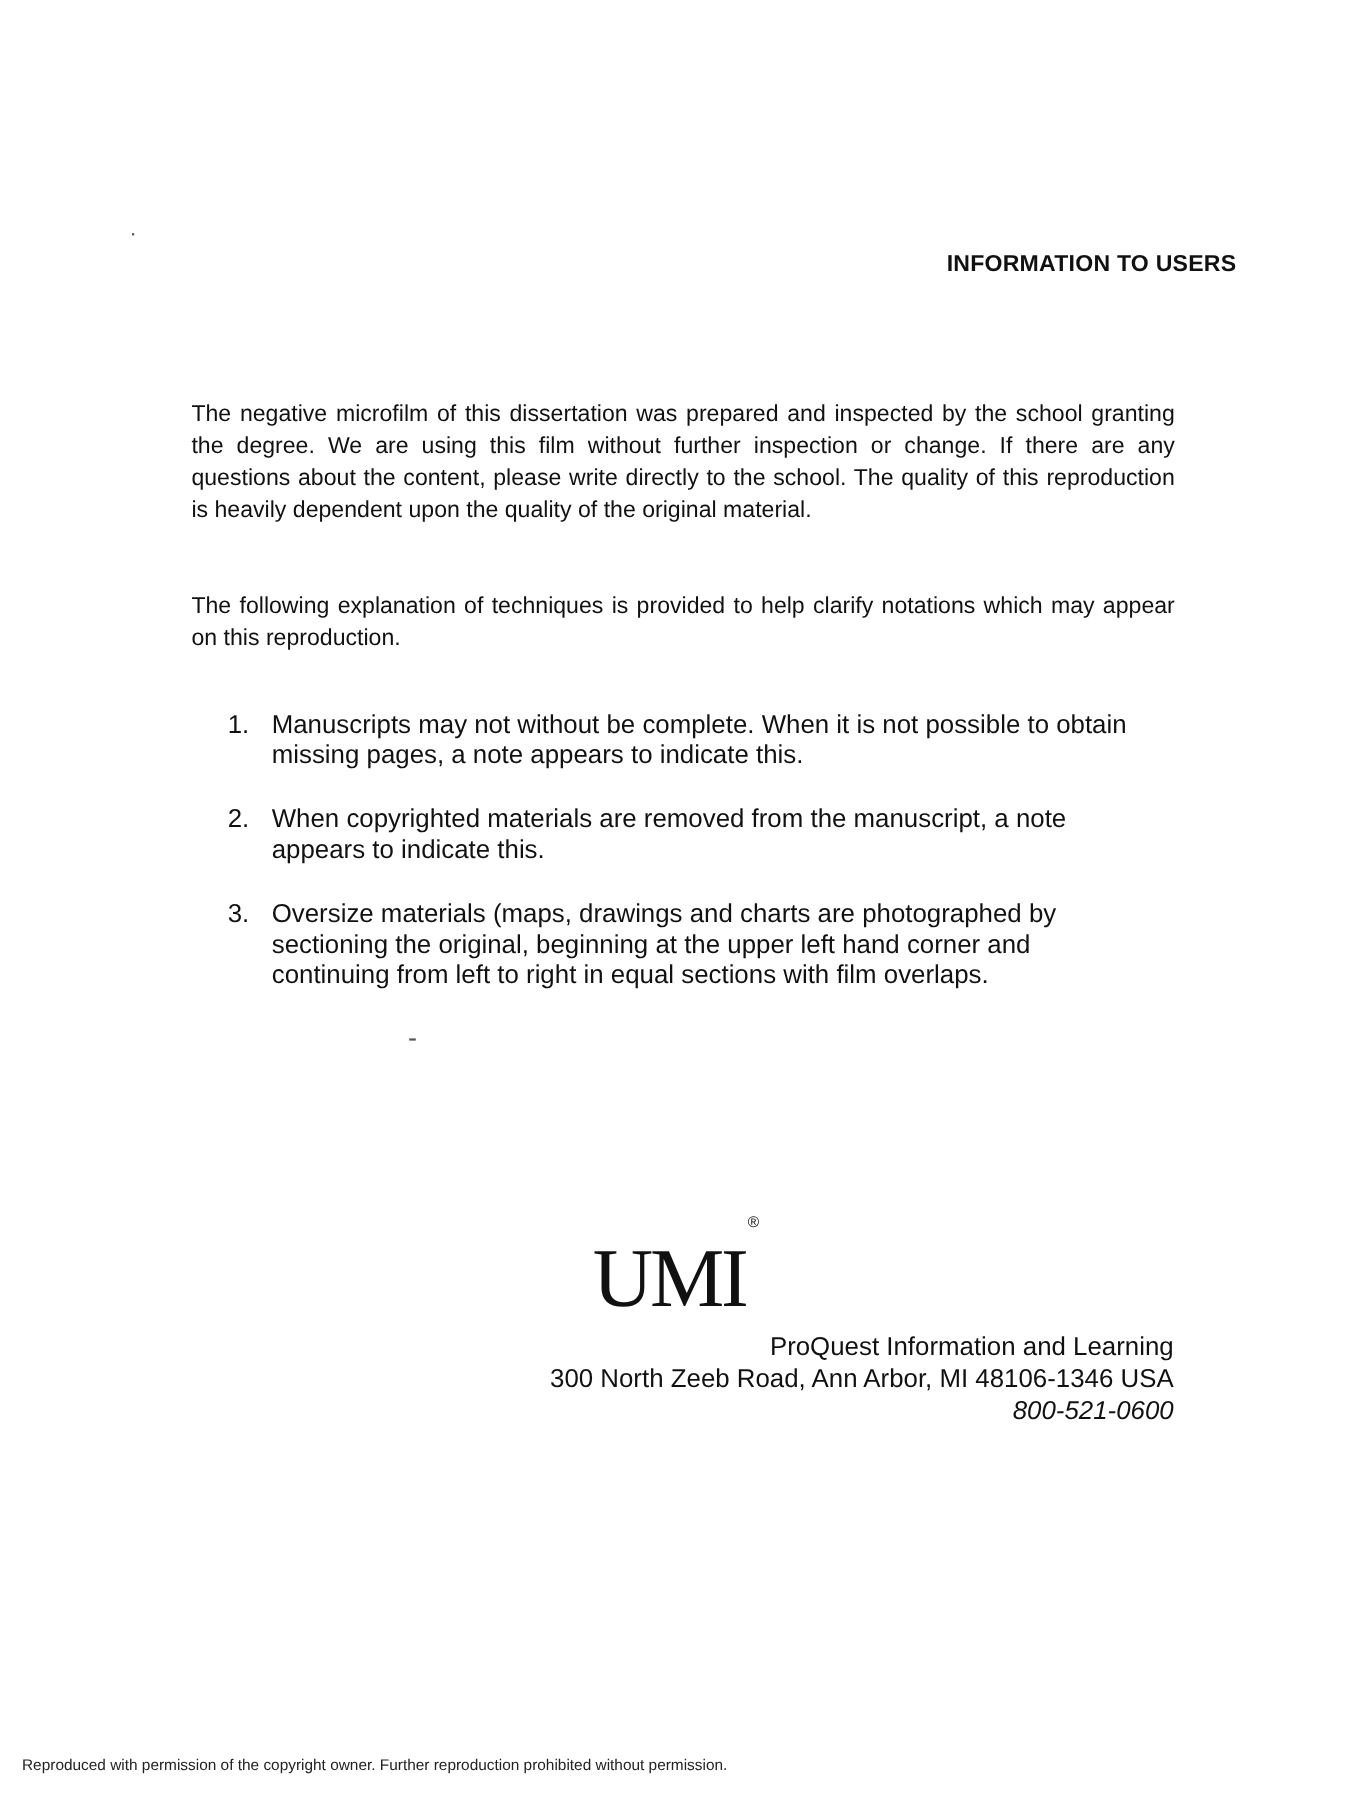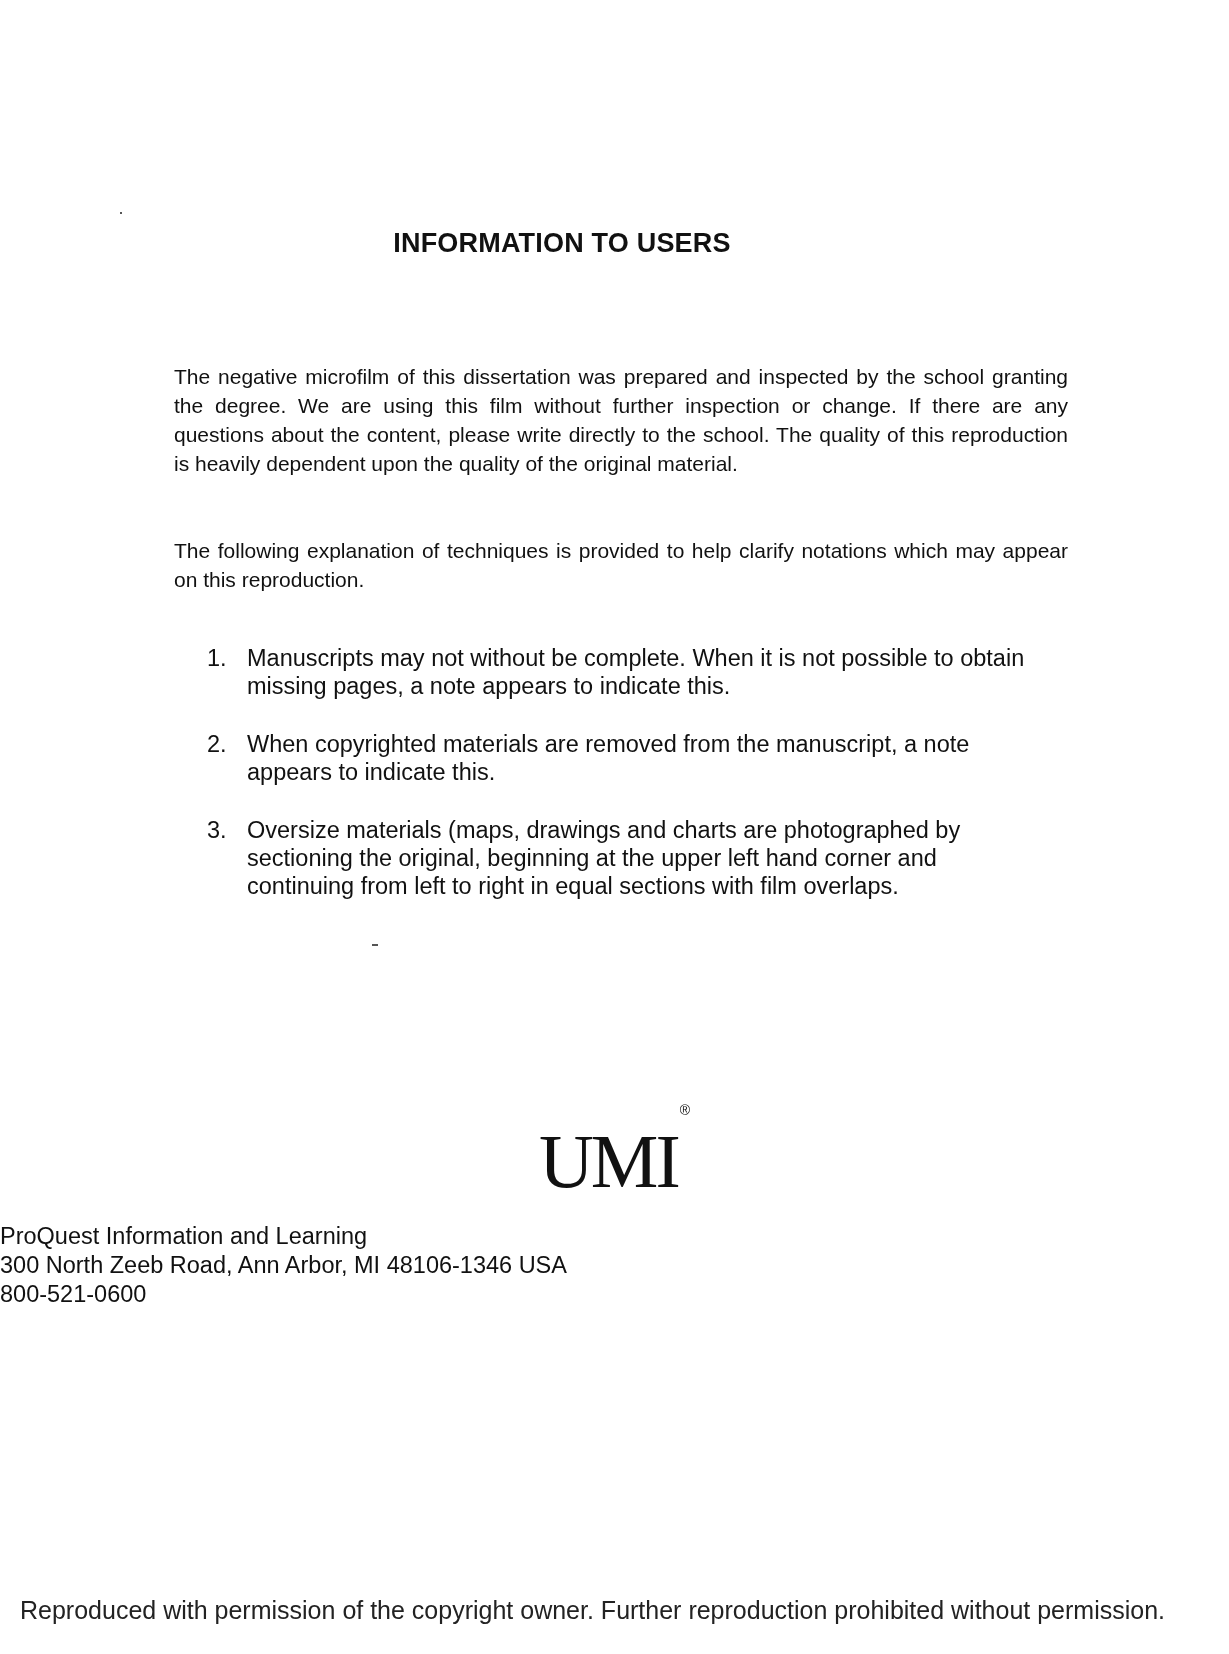--- a/index.html
+++ b/index.html
@@ -1,38 +1,38 @@
 <!DOCTYPE html>
 <html><head>
 <meta charset="utf-8">
 <style>
   html, body { margin: 0; padding: 0; background: #ffffff; }
   body { width: 1229px; height: 1654px; position: relative; overflow: hidden;
          font-family: "Liberation Sans", sans-serif; color: #111; }
   .abs { position: absolute; }
-  .title { left: 0; width: 1124px; top: 228px; text-align: center;
-           font-weight: bold; font-size: 27px; letter-spacing: 0.2px; }
+  .title { left: 0; width: 1124px; top: 228px; text-align: right;
+           font-weight: bold; font-size: 21px; letter-spacing: 0.2px; }
   .para { left: 174px; width: 894px; font-size: 21px; line-height: 29px;
           text-align: justify; text-align-last: left; }
   .p1 { top: 362px; }
   .p2 { top: 536px; }
   .list { left: 207px; width: 820px; font-size: 23.5px; line-height: 28px; }
   .item { position: absolute; left: 0; width: 820px; display: flex; }
   .num { width: 40px; flex: none; }
   .txt { flex: 1; }
   .i1 { top: 0; } .i2 { top: 86px; } .i3 { top: 172px; }
   .dot1 { left: 120px; top: 212px; width: 2px; height: 2px; background: #555; }
   .dot2 { left: 372px; top: 944px; width: 6px; height: 2px; background: #555; }
   .logo { left: 0; width: 1229px; top: 1118px; text-align: center;
           font-family: "Liberation Serif", serif; font-size: 76px; line-height: 76px; letter-spacing: -3px; }
   .logo sup { font-family: "Liberation Sans", sans-serif; font-size: 14px; letter-spacing: 0;
               position: relative; top: -46px; margin-left: 2px; }
-  .addr { left: 0; width: 1067px; text-align: left; font-size: 23.5px; line-height: 29px; margin-top: 12px; }
-  .a1 { top: 1210px; } .a2 { top: 1239px; } .a3 { top: 1268px; }
-  .footer { left: 20px; top: 1596px; font-size: 25px; color: #222; }
+  .addr { left: 0; width: 1067px; text-align: right; font-size: 23.5px; line-height: 29px; }
+  .a1 { top: 1210px; } .a2 { top: 1239px; } .a3 { top: 1268px; font-style: italic; }
+  .footer { left: 20px; top: 1596px; font-size: 14px; color: #222; }
 </style>
 </head>
 <body>
 
 <div class="abs dot1"></div>
 
 <h1 class="abs title" style="margin:0">INFORMATION TO USERS</h1>
 
 <p class="abs para p1" style="margin:0">The negative microfilm of this dissertation was prepared and inspected by the school granting the degree.  We are using this film without further inspection or change.  If there are any questions about the content, please write directly to the school.  The quality of this reproduction is heavily dependent upon the quality of the original material.</p>
 <p class="abs para p2" style="margin:0">The following explanation of techniques is provided to help clarify notations which may appear on this reproduction.</p>

